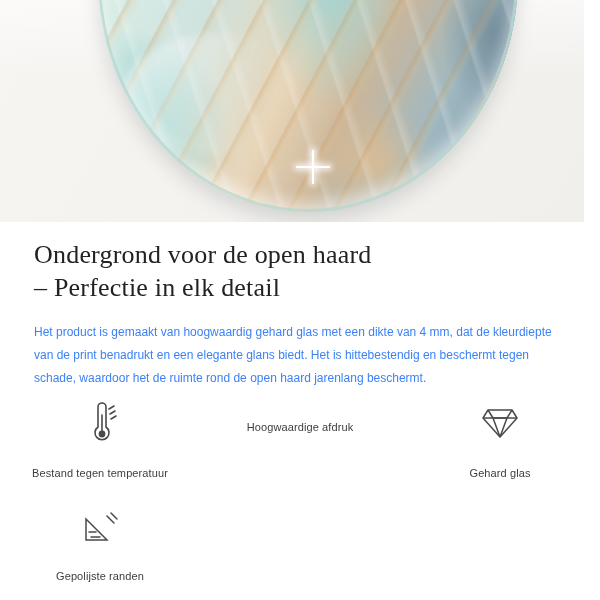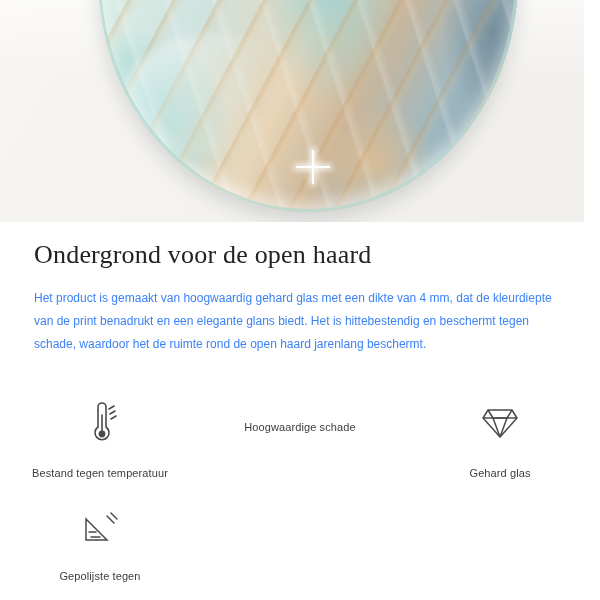--- a/index.html
+++ b/index.html
@@ -214,20 +214,21 @@
       <div class="plate-streaks"></div>
       <div class="plate-shine"></div>
       <div class="plate-edge"></div>
     </div>
     <div class="sparkle"></div>
   </div>
 
   <div class="content">
     <h1 class="headline">
       <span>Ondergrond voor de open haard</span>
+      <span class="line2">– Perfectie in elk detail</span>
     </h1>
     <p class="body-copy">Het product is gemaakt van hoogwaardig gehard glas met een dikte van 4 mm, dat de kleurdiepte van de print benadrukt en een elegante glans biedt. Het is hittebestendig en beschermt tegen schade, waardoor het de ruimte rond de open haard jarenlang beschermt.</p>
   </div>
 
   <div class="features">
 
     <div class="feature">
       <div class="feature-icon">
         <svg width="40" height="44" viewBox="0 0 40 44" fill="none" stroke="#4a4a4a" stroke-width="1.6" stroke-linecap="round">
           <path d="M18 6a4 4 0 0 1 8 0v20a7 7 0 1 1-8 0z"></path>
@@ -235,21 +236,21 @@
           <circle cx="22" cy="33" r="3.4" fill="#4a4a4a" stroke="none"></circle>
           <line x1="29" y1="8" x2="34" y2="5"></line>
           <line x1="30" y1="13" x2="35" y2="10"></line>
           <line x1="31" y1="18" x2="36" y2="15"></line>
         </svg>
       </div>
       <div class="feature-label">Bestand tegen temperatuur</div>
     </div>
 
     <div class="feature">
-      <div class="feature-label">Hoogwaardige schade</div>
+      <div class="feature-label">Hoogwaardige afdruk</div>
     </div>
 
 
     <div class="feature">
       <div class="feature-icon">
         <svg width="42" height="38" viewBox="0 0 42 38" fill="none" stroke="#4a4a4a" stroke-width="1.5" stroke-linejoin="round">
           <path d="M9 6 H33 L38 14 L21 33 L4 14 Z"></path>
           <path d="M4 14 H38"></path>
           <path d="M9 6 L14 14 L21 33"></path>
           <path d="M33 6 L28 14 L21 33"></path>
@@ -262,18 +263,18 @@
     <div class="feature">
       <div class="feature-icon">
         <svg width="40" height="38" viewBox="0 0 40 38" fill="none" stroke="#4a4a4a" stroke-width="1.5" stroke-linecap="round">
           <path d="M6 33 V12 L27 33 Z" fill="none"></path>
           <line x1="11" y1="30" x2="20" y2="30"></line>
           <line x1="9" y1="25" x2="16" y2="25"></line>
           <line x1="31" y1="6" x2="37" y2="12"></line>
           <line x1="27" y1="9" x2="34" y2="16"></line>
         </svg>
       </div>
-      <div class="feature-label">Gepolijste tegen</div>
+      <div class="feature-label">Gepolijste randen</div>
     </div>
 
 
   </div>
 </div>
 
 </body></html>

